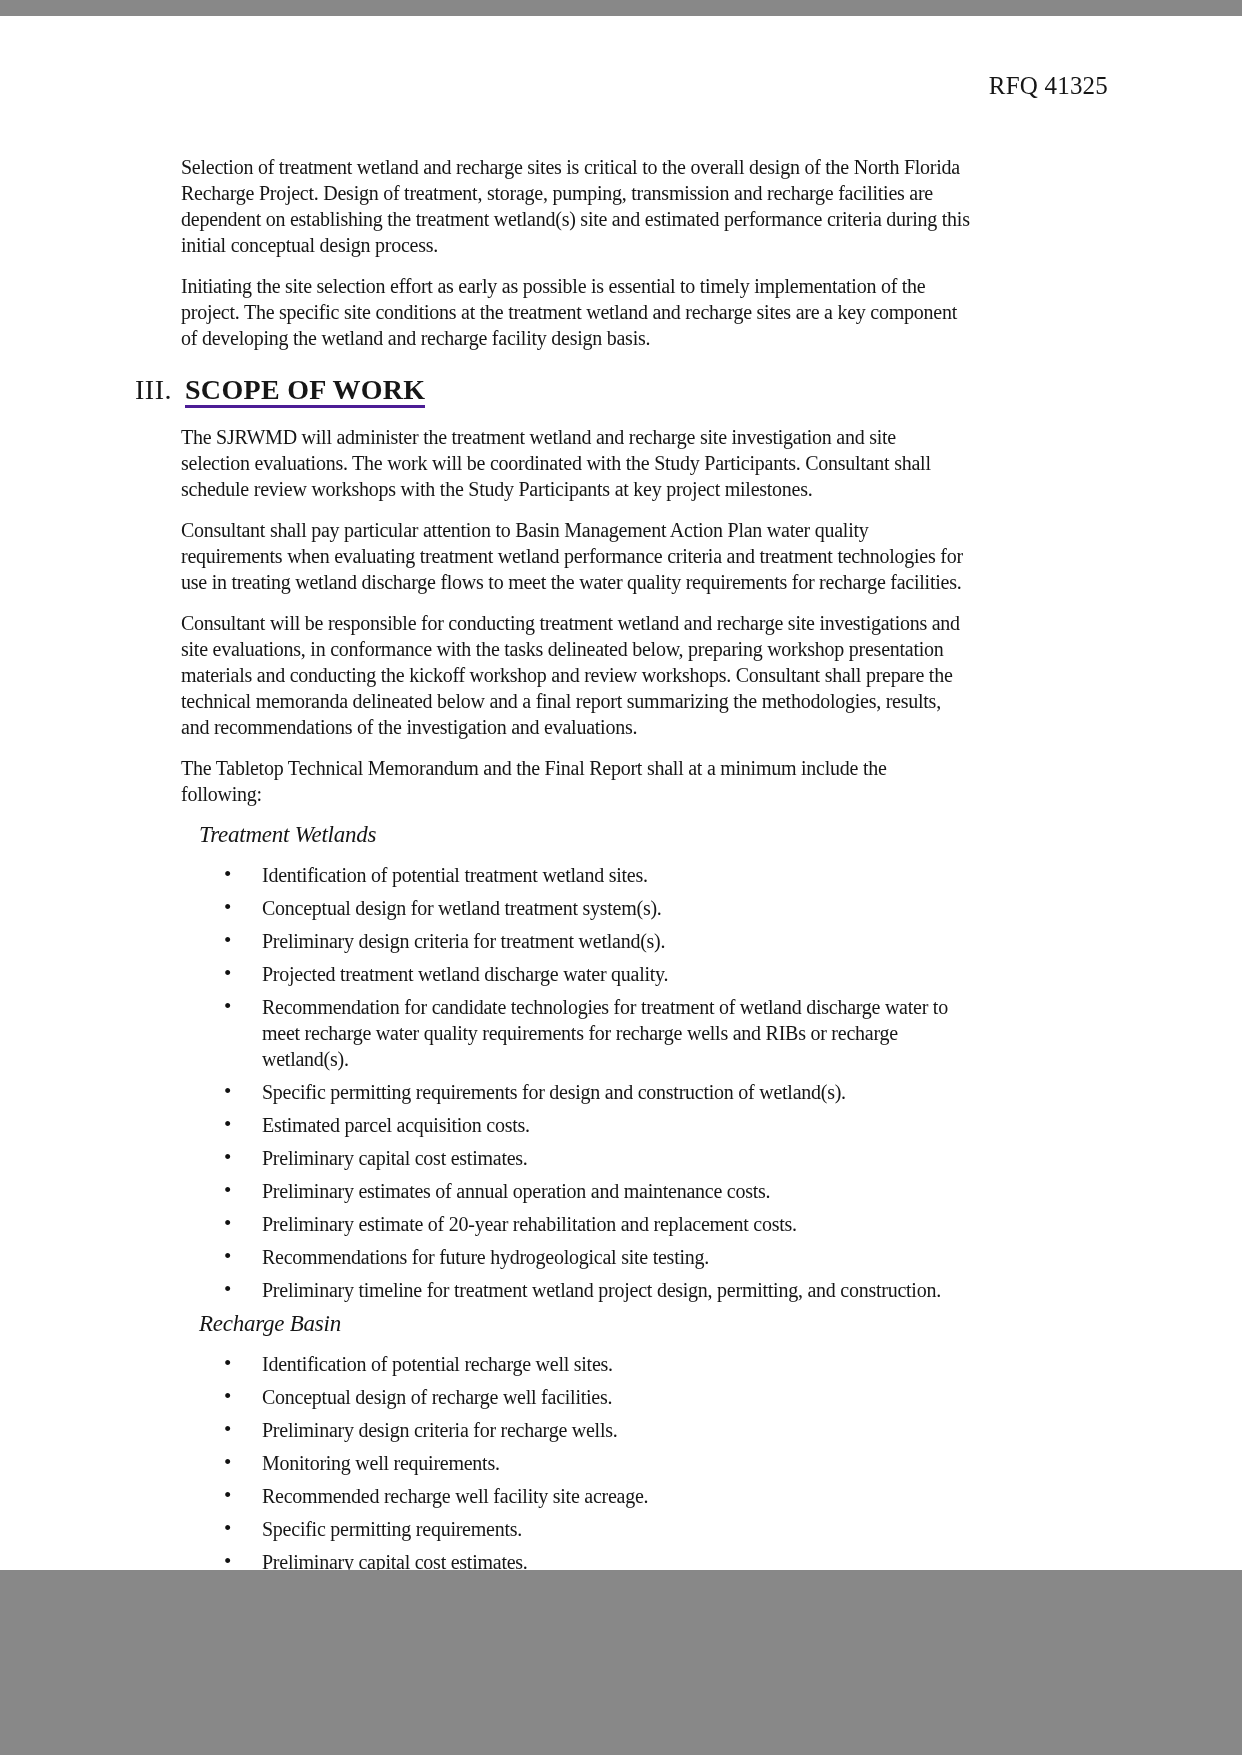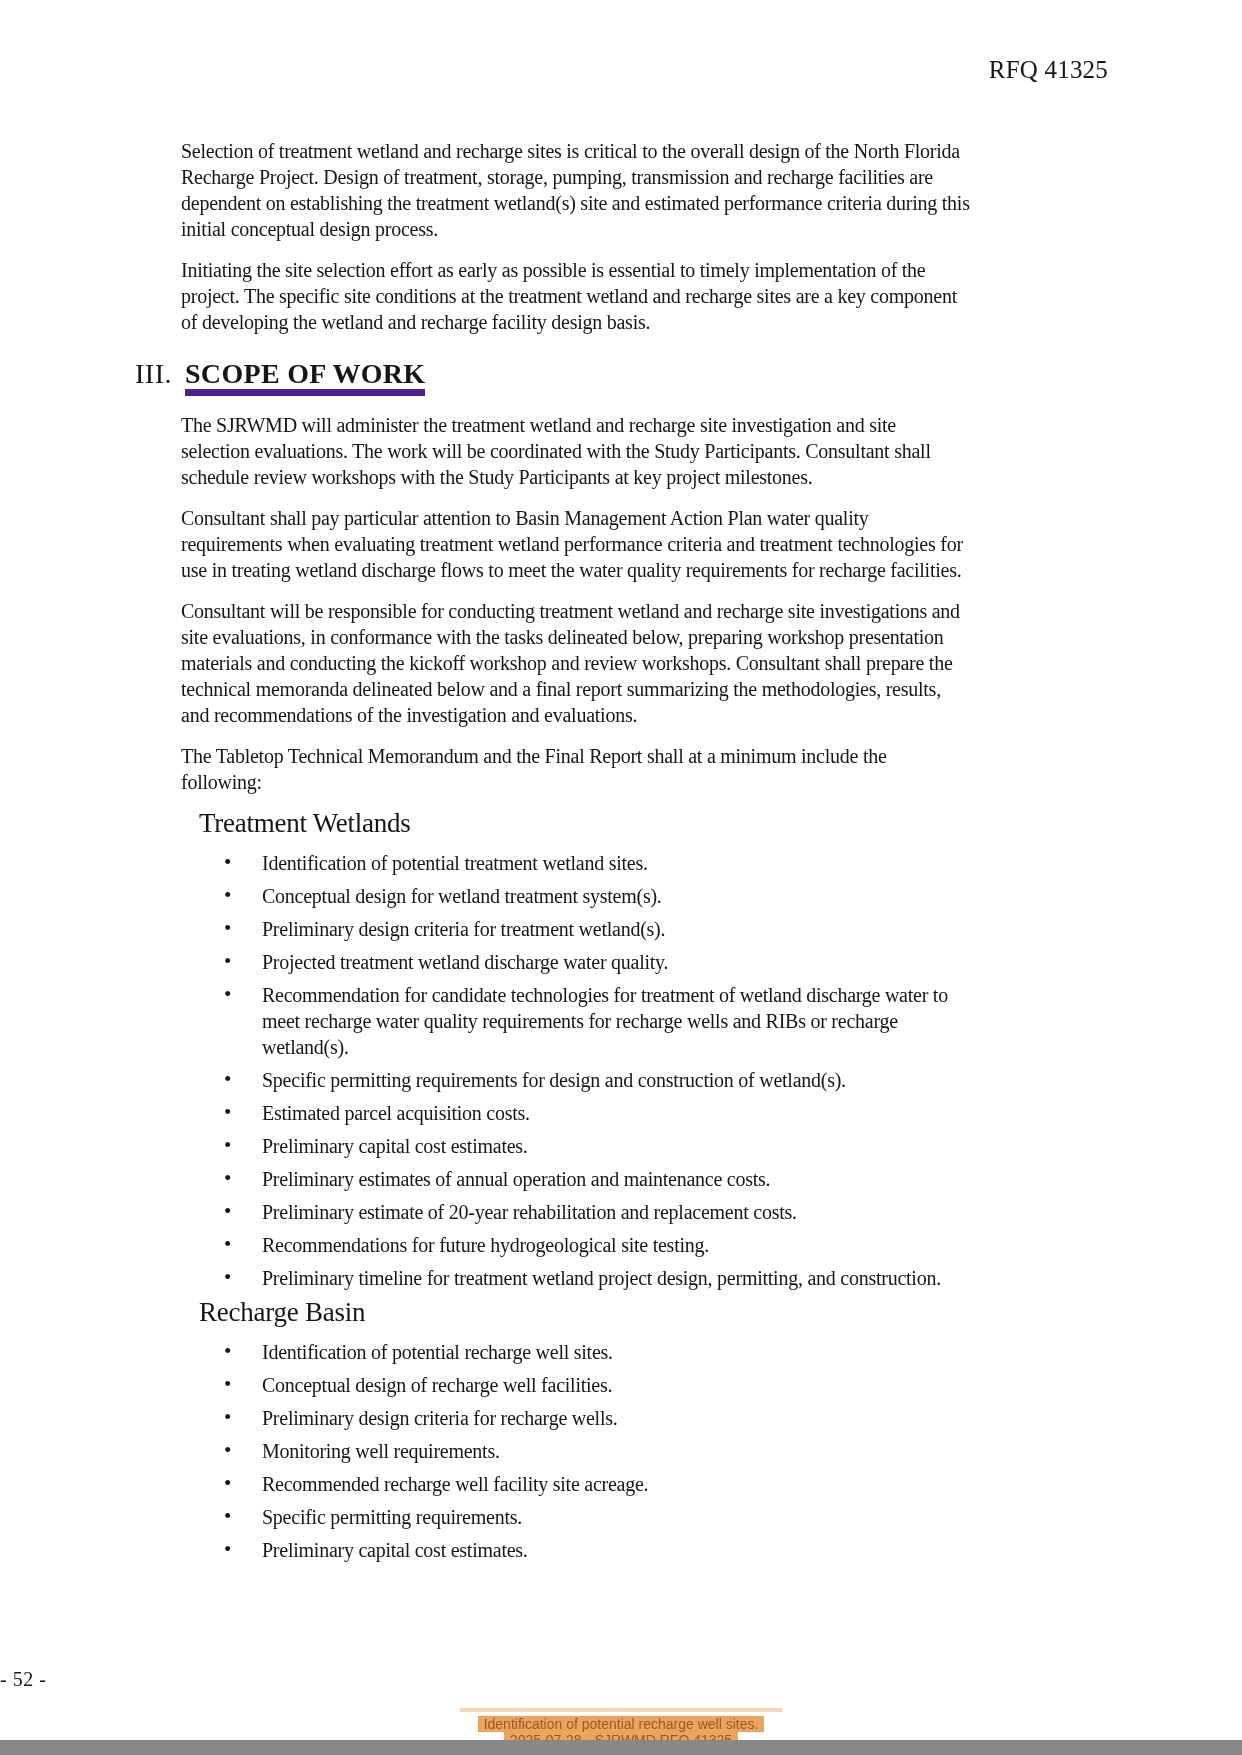--- a/index.html
+++ b/index.html
@@ -1,19 +1,19 @@
 <!DOCTYPE html>
 <html style="--hl: #e8a55f; --hl-text: #a5571e;"><head>
 <meta charset="utf-8">
 <style>
   html,body{margin:0;padding:0;background:#888;}
   .page{
     position:relative;
-    width:1242px;height:1740px;
-    margin:0 auto;
+    width:1242px;height:1554px;
+    margin:16px auto;
     background:#ffffff;
     font-family:"Liberation Serif","DejaVu Serif",serif;
     color:#161616;
     overflow:hidden;
   }
   .doc-ref{
     position:absolute;top:56px;right:134px;
     font-size:25px;letter-spacing:.2px;
   }
   .content{
@@ -22,24 +22,24 @@
   }
   .para{margin:0 0 15px 0;white-space:pre-line;}
   .section-heading{
     display:flex;align-items:baseline;
     margin:26px 0 16px -46px;
     font-size:28px;line-height:26px;
   }
   .section-heading .roman{width:50px;letter-spacing:.5px;}
   .section-heading .title{
     font-weight:bold;letter-spacing:.3px;
-    border-bottom:7px solid #4c1d95;padding-bottom:2px;
+    border-bottom:3px solid #4c1d95;padding-bottom:2px;
   }
   .subhead{
-    font-size:27px;line-height:26px;
+    font-style:italic;font-size:23px;line-height:26px;
     margin:0 0 14px 18px;
   }
   ul.bullets{list-style:none;margin:0 0 8px 0;padding:0;}
   ul.bullets li{
     position:relative;padding-left:81px;margin:0 0 7px 0;
     white-space:pre-line;
   }
   ul.bullets li::before{
     content:"\2022";
     position:absolute;left:43px;top:-1px;

